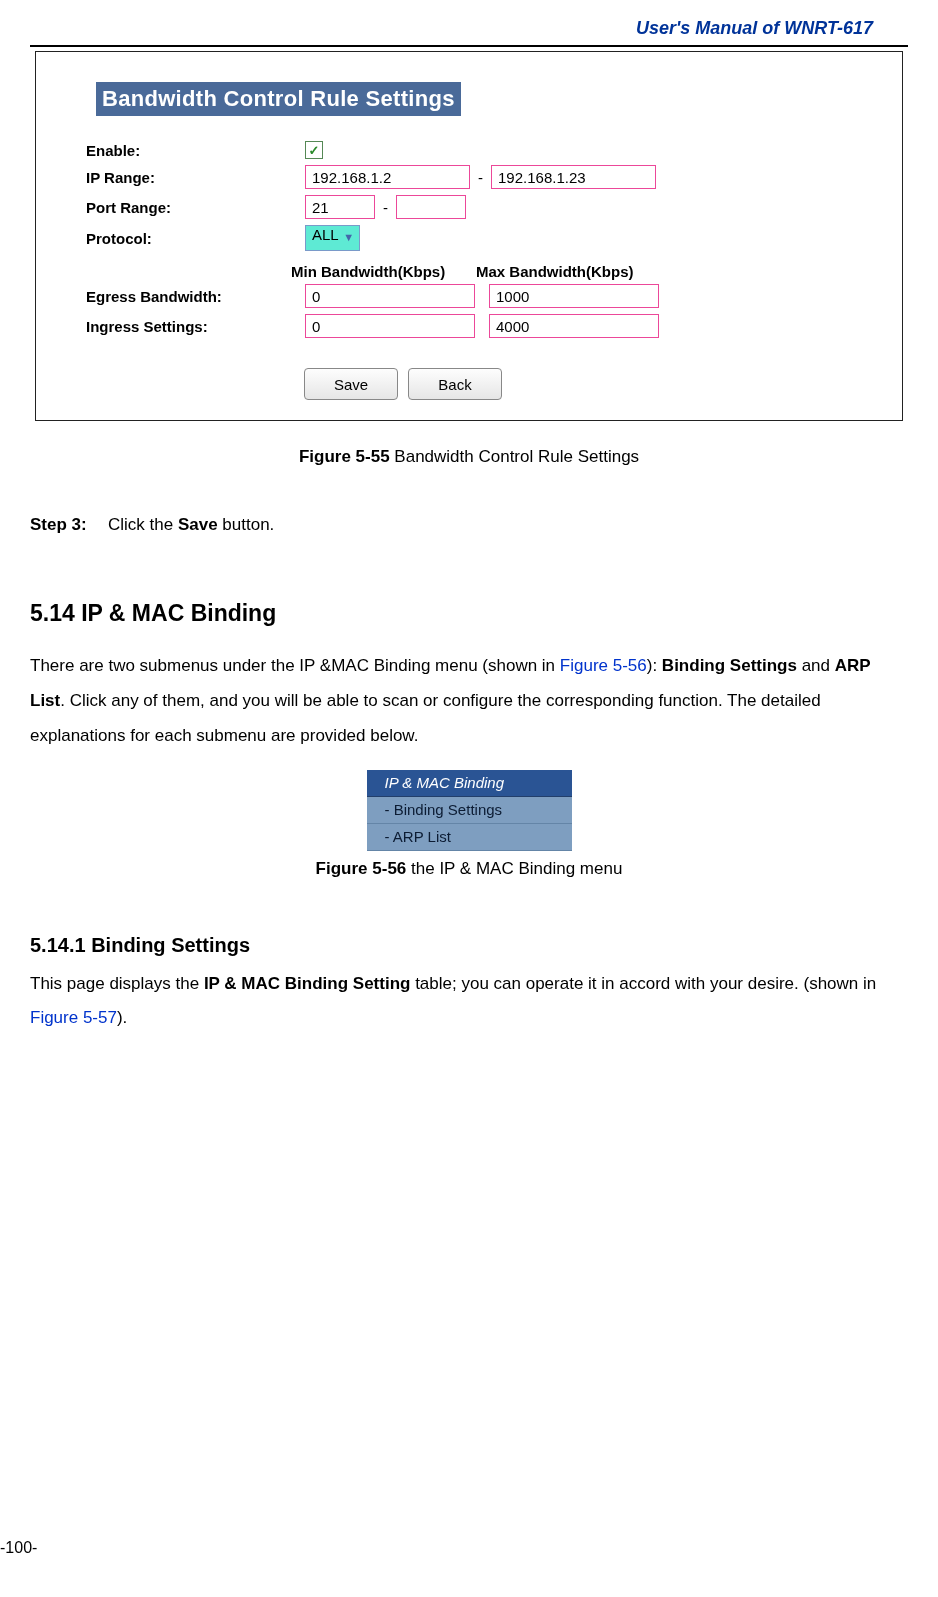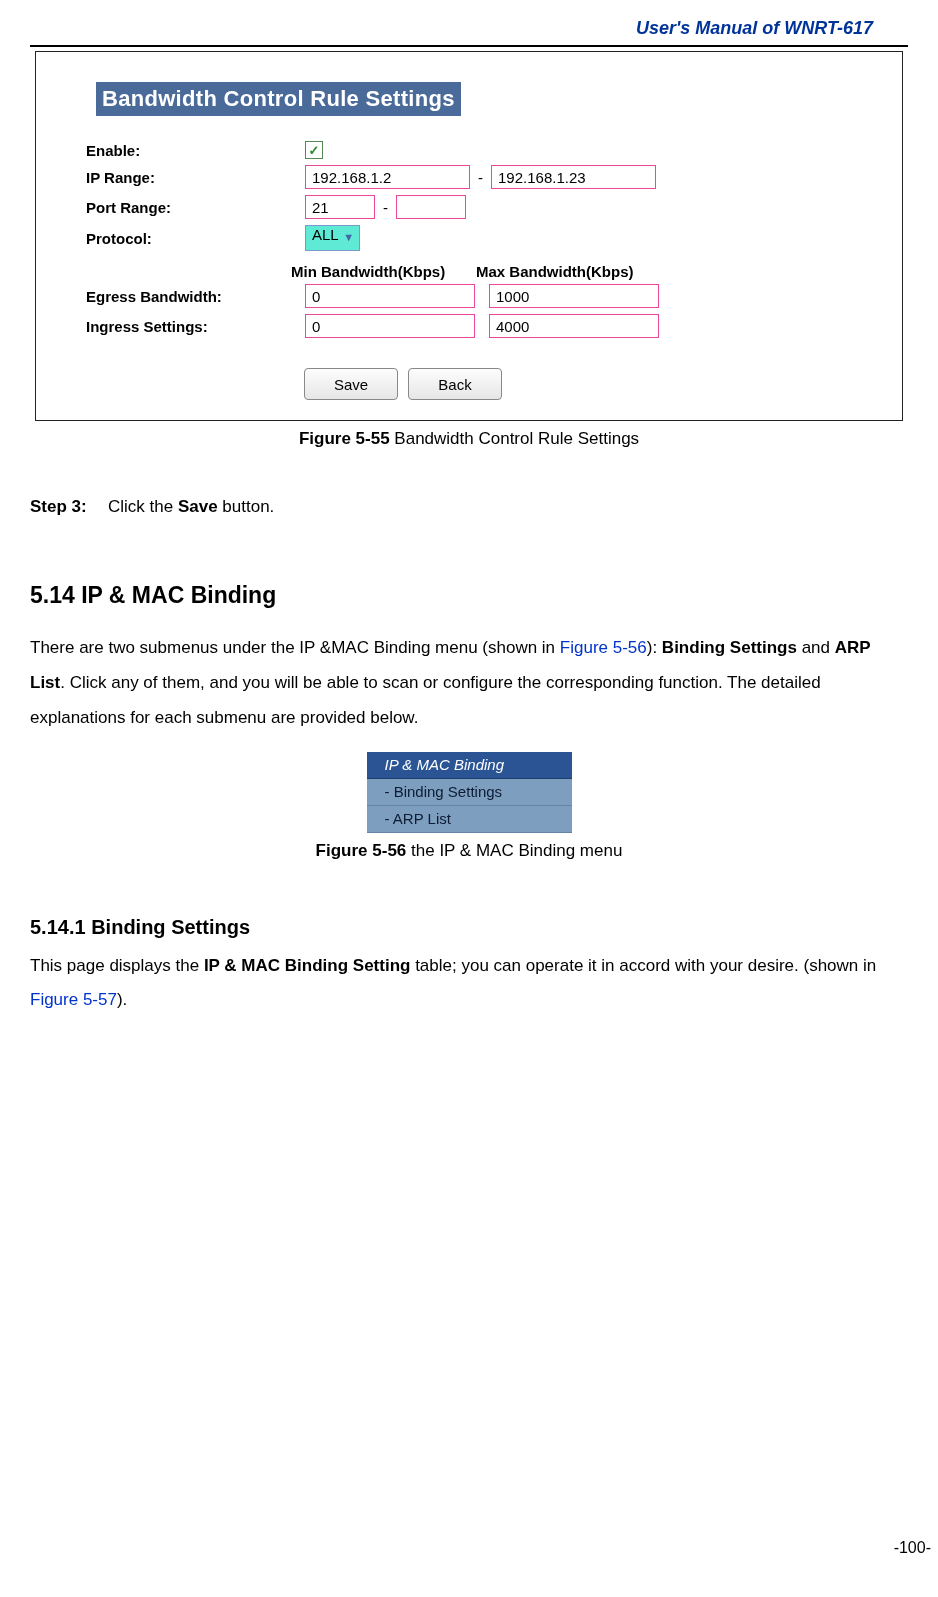--- a/index.html
+++ b/index.html
@@ -127,21 +127,21 @@
     height: 30px;
     width: 92px;
     display: flex;
     align-items: center;
     justify-content: center;
     font-family: Arial, Helvetica, sans-serif;
   }
   .caption {
     text-align: center;
     font-size: 17px;
-    margin-top: 8px;
+    margin-top: 26px;
   }
   .caption-bold {
     font-weight: bold;
   }
   .step-row {
     display: flex;
     font-size: 17px;
     margin-top: 48px;
   }
   .step-label {
@@ -188,21 +188,21 @@
   .subsection-title {
     font-weight: bold;
     font-size: 20px;
     margin-top: 55px;
   }
   .footer {
     position: absolute;
     bottom: 40px;
     left: 0;
     right: 7px;
-    text-align: right;
+    text-align: left;
     font-size: 16px;
   }
   .checkbox {
     width: 16px;
     height: 16px;
     border: 1px solid #558855;
     display: inline-flex;
     align-items: center;
     justify-content: center;
     color: #2a8a2a;

